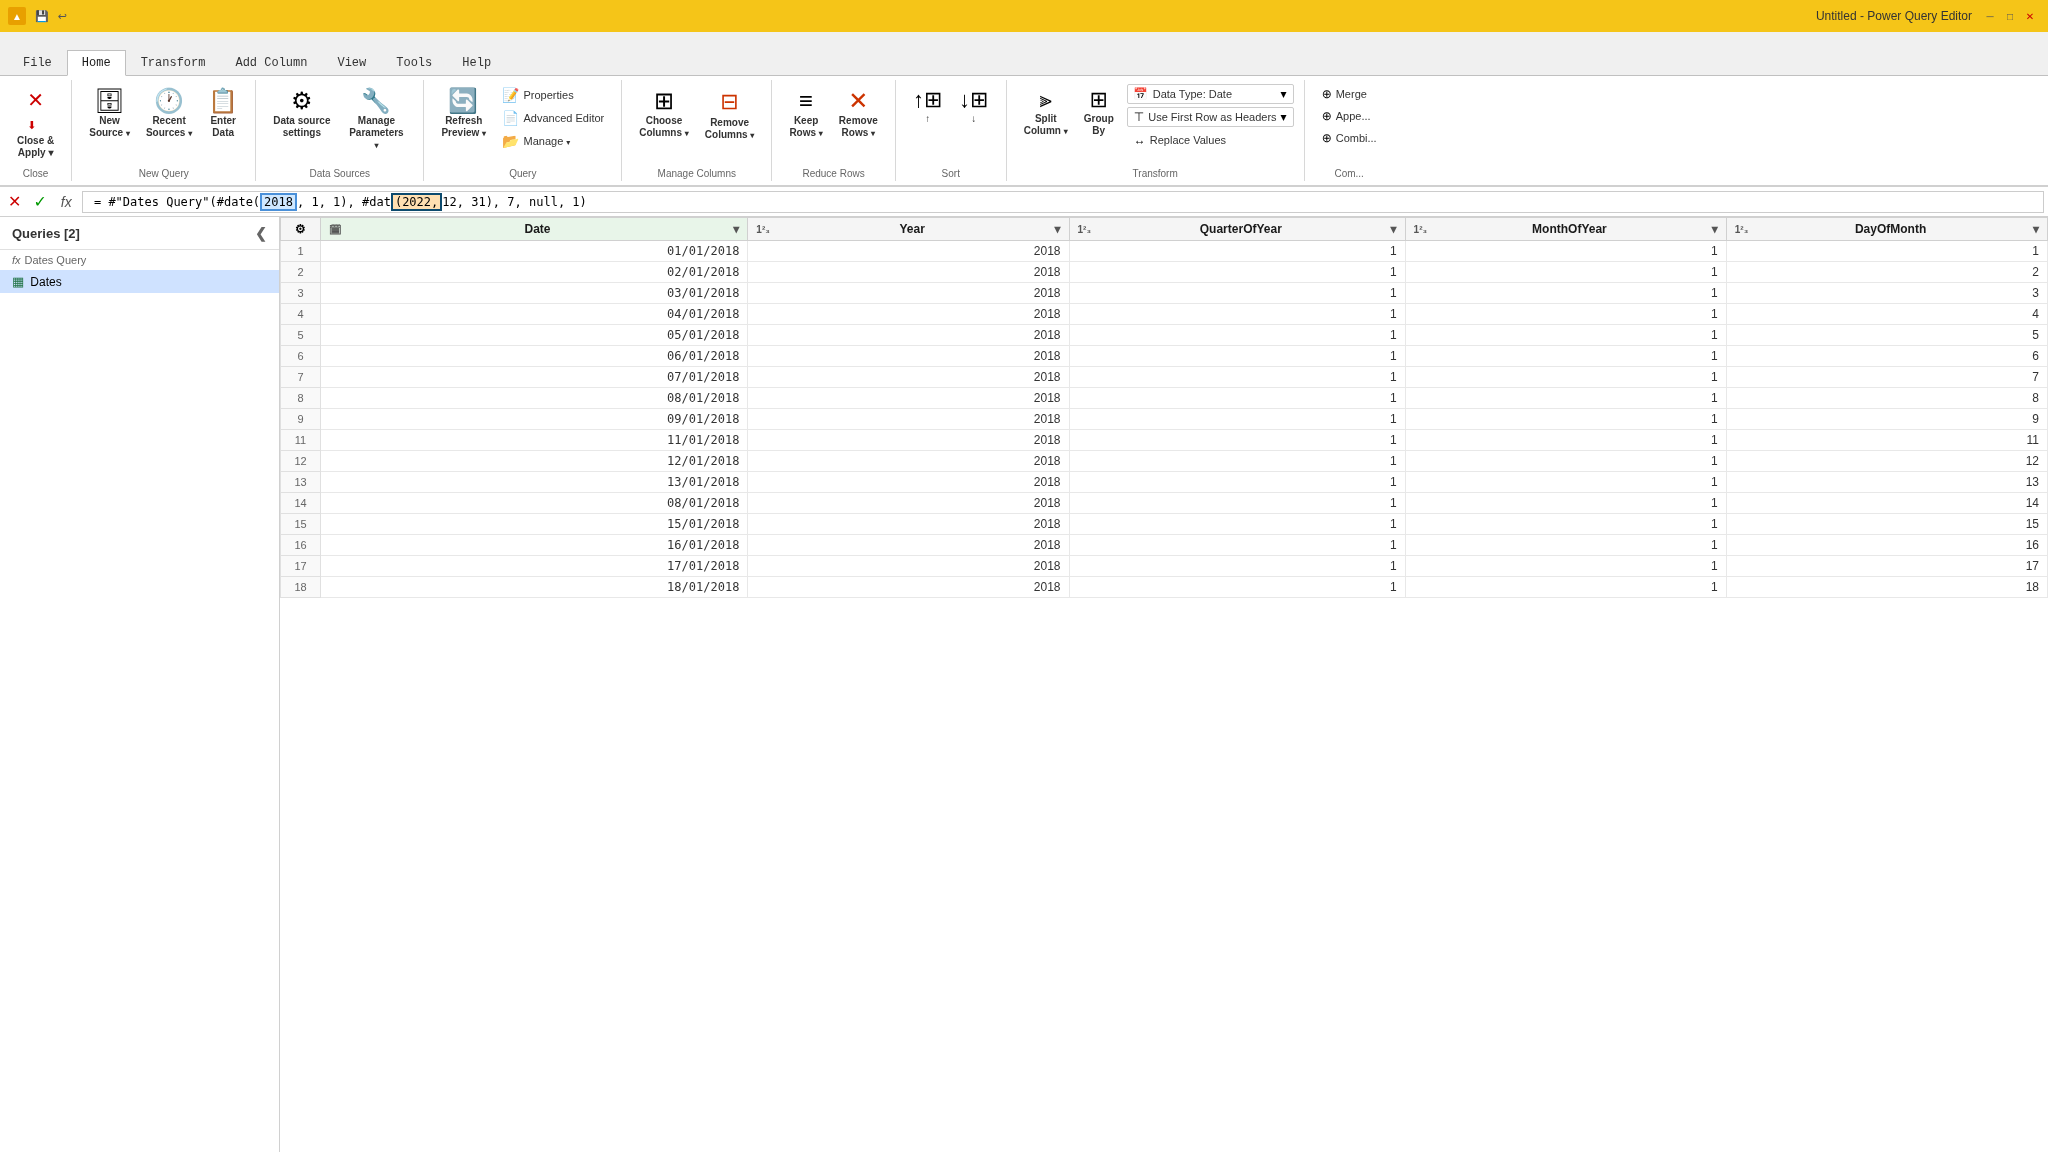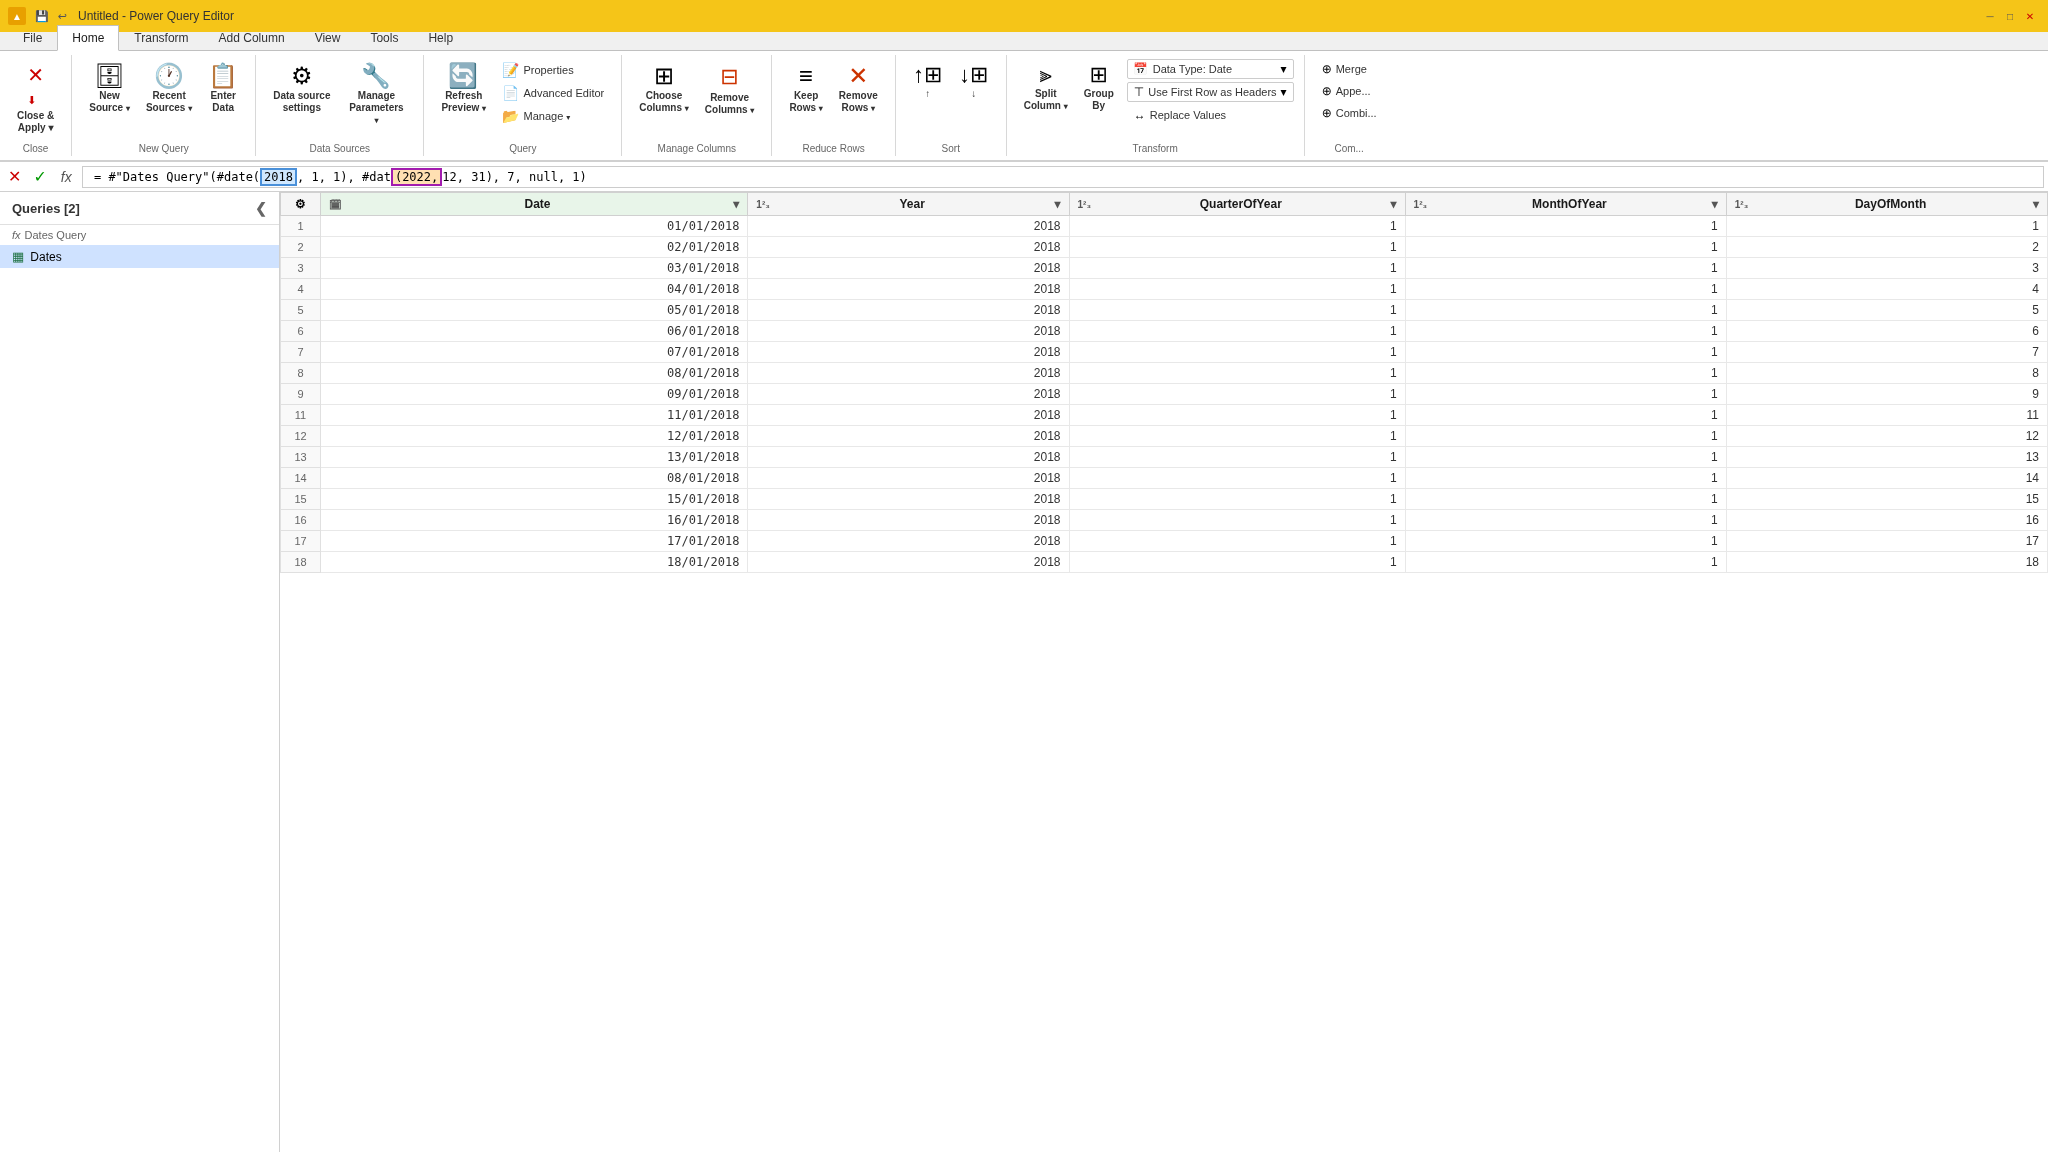--- a/index.html
+++ b/index.html
@@ -8,31 +8,32 @@
     
     .title-bar {
       background: #f5c518;
       height: 32px;
       display: flex;
       align-items: center;
       padding: 0 8px;
       gap: 8px;
     }
     .title-bar-logo { width: 18px; height: 18px; background: #e8a000; border-radius: 2px; display: flex; align-items: center; justify-content: center; font-weight: bold; color: white; font-size: 10px; }
-    .title-bar-title { flex: 1; text-align: left; font-size: 12px; color: #333; }
+    .title-bar-title { flex: 1; text-align: right; font-size: 12px; color: #333; }
     .title-bar-winbtn { width: 20px; height: 20px; border: none; cursor: pointer; display: flex; align-items: center; justify-content: center; font-size: 10px; color: #555; }
 
     
     .ribbon-tabs {
       background: #f0f0f0;
       border-bottom: 1px solid #c0c0c0;
       display: flex;
       align-items: flex-end;
       padding: 0 8px;
-      height: 19px;
+      height: 44px;
+      font-family: Liberation Mono, monospace;
     }
     .ribbon-tab {
       padding: 4px 14px;
       cursor: pointer;
       font-size: 12px;
       color: #333;
       border: 1px solid transparent;
       border-bottom: none;
       height: 26px;
       display: flex;
@@ -431,21 +432,21 @@
 </div>
 
 <div class="formula-bar">
   <span class="formula-cancel">✕</span>
   <span class="formula-accept">✓</span>
   <span class="formula-fx">fx</span>
   <div style="flex:1;border:1px solid #ccc;height:22px;display:flex;align-items:center;padding:0 4px;font-family:Consolas,monospace;font-size:12px;background:white;overflow:hidden;">
     <span>&nbsp;= #"Dates Query"(#date(</span>
       <span style="background:#d0e8ff;border:2px solid #4a90d9;padding:0 2px;">2018</span>
       <span>, 1, 1), #dat</span>
-      <span style="background:#ffe0b2;border:2px solid #a21caf;padding:0 2px;">(2022,</span>
+      <span style="background:#ffe0b2;border:2px solid #0c4a6e;padding:0 2px;">(2022,</span>
       <span> 12, 31), 7, null, 1)</span>
   </div>
 </div>
 
 <div class="main-area">
 
   <div class="sidebar">
     <div class="sidebar-header">
       <span>Queries [2]</span>
       <span class="sidebar-collapse">❮</span>

